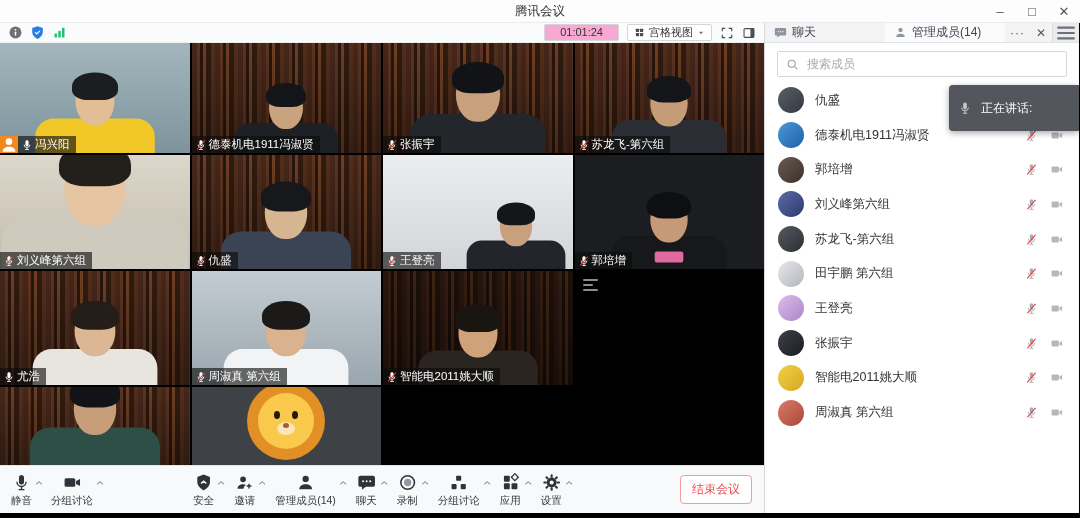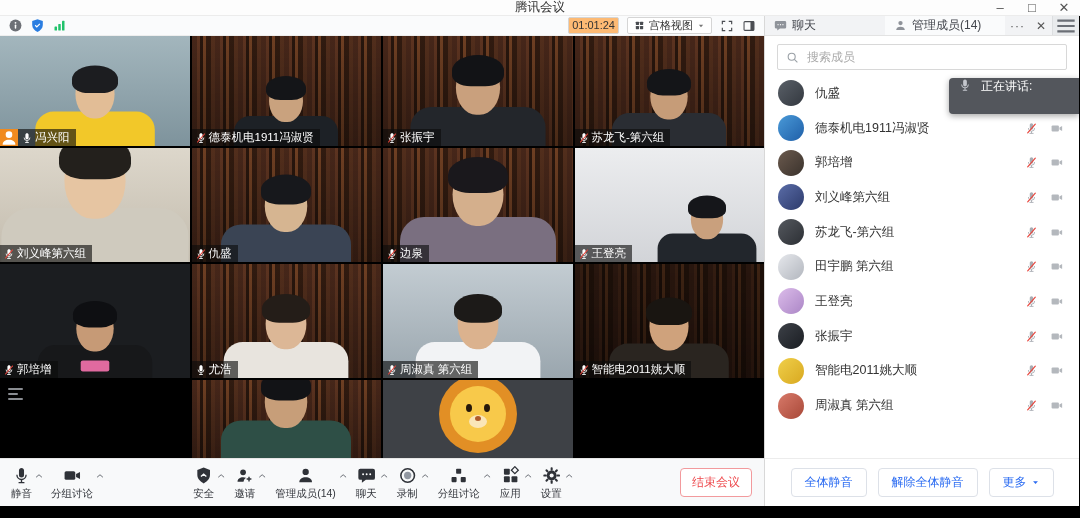--- a/index.html
+++ b/index.html
@@ -1,32 +1,32 @@
 <!DOCTYPE html>
 <html><head>
 <meta charset="utf-8">
 <style>
   html,body{margin:0;padding:0;background:#222;}
   *{box-sizing:border-box;}
   .window{width:1080px;height:518px;position:relative;background:#000;overflow:hidden;
     font-family:"Liberation Sans","DejaVu Sans",sans-serif;-webkit-font-smoothing:antialiased;}
   
-  .titlebar{height:16px;background:#fdfdfd;border-bottom:1px solid #ececec;display:flex;align-items:center;position:relative;}
+  .titlebar{height:23px;background:#fdfdfd;border-bottom:1px solid #ececec;display:flex;align-items:center;position:relative;}
   .title{position:absolute;left:0;right:0;text-align:center;font-size:12.5px;color:#333;}
   .win-controls{margin-left:auto;display:flex;z-index:3;}
   .win-btn{width:32px;height:27px;display:flex;align-items:center;justify-content:center;color:#555;font-size:13px;cursor:default;}
   
   .content{display:flex;height:490px;}
   .left{width:765px;display:flex;flex-direction:column;background:#000;border-right:1px solid #d8d8d8;}
   
   .topstrip{height:20px;background:#fafbfc;display:flex;align-items:center;padding:0 8px;gap:7px;border-bottom:1px solid #eee;}
   .ts-ic{width:15px;height:15px;display:inline-flex;}
   .ts-ic svg{width:100%;height:100%;}
   .ts-right{margin-left:auto;display:flex;align-items:center;gap:8px;}
-  .timer{border:1px solid #d5d5d5;border-radius:2px;background:#fdba74;font-size:11px;color:#333;padding:0 3px;line-height:15px;}
+  .timer{border:1px solid #d5d5d5;border-radius:2px;background:#f9a8d4;font-size:11px;color:#333;padding:0 15px;line-height:15px;}
   .viewbtn{border:1px solid #d5d5d5;border-radius:2px;background:#fff;display:flex;align-items:center;gap:4px;padding:0 6px;line-height:15px;font-size:11px;color:#333;}
   .viewbtn .ts-ic{width:11px;height:11px;color:#4a4d52;}
   .viewbtn .dn{width:8px;height:8px;color:#777;}
   .plain-ic{width:14px;height:14px;color:#4a4d52;display:inline-flex;}
   .plain-ic svg{width:100%;height:100%;}
   
   .grid{flex:1;display:grid;grid-template-columns:repeat(4,1fr);grid-template-rows:110px 114px 114px 1fr;gap:2px;background:#000;overflow:hidden;}
   .cell{position:relative;overflow:hidden;}
   .scene-teal{background:linear-gradient(#a3b6bd,#7e939c);}
   .scene-bright{background:linear-gradient(#c3ccd2,#9aa6ae);}
@@ -90,22 +90,22 @@
   .searchbox input::placeholder{color:#ababab;}
   .mlist{flex:1;overflow:hidden;}
   .mrow{height:34.7px;display:flex;align-items:center;gap:11px;padding:0 14px 0 13px;}
   .avatar{width:26px;height:26px;border-radius:50%;flex:none;}
   .mname{flex:1;font-size:12.5px;color:#333;white-space:nowrap;overflow:hidden;}
   .micons{display:flex;align-items:center;gap:11px;}
   .ic-mic,.ic-cam{display:inline-flex;}
   .ic-mic{width:13px;height:13px;}
   .ic-cam{width:16px;height:13px;}
   .ic-mic svg,.ic-cam svg{width:100%;height:100%;}
-  .speak-tip{position:absolute;top:62px;right:0;width:130px;height:36px;background:#53565c;border-radius:4px 0 0 4px;
-    display:flex;align-items:flex-start;gap:9px;padding:0 9px;box-shadow:0 2px 6px rgba(0,0,0,.35);z-index:6;}
+  .speak-tip{position:absolute;top:62px;right:0;width:130px;height:46px;background:#53565c;border-radius:4px 0 0 4px;
+    display:flex;align-items:center;gap:9px;padding:0 9px;box-shadow:0 2px 6px rgba(0,0,0,.35);z-index:6;}
   .speak-tip .ts-ic{width:14px;height:14px;color:#c3c6cc;}
   .speak-tip span{color:#fff;font-size:12px;white-space:nowrap;}
   .pfoot{height:48px;border-top:1px solid #ececec;display:flex;align-items:center;justify-content:center;gap:11px;background:#fff;}
   .pf-btn{border:1px solid #dde1e8;border-radius:4px;background:#fff;color:#2a6bf2;font-size:12px;padding:5px 13px;display:flex;align-items:center;gap:4px;white-space:nowrap;}
   .pf-btn .dn{width:9px;height:9px;color:#2a6bf2;display:none;}
   .pf-btn.has-caret .dn{display:inline-flex;}
   .dn svg{width:100%;height:100%;}
 </style>
 </head>
 <body>
@@ -311,42 +311,20 @@
                     <path fill="currentColor" d="M12 2.5c1.8 0 3.2 1.4 3.2 3.2v5.6a3.2 3.2 0 0 1-6.4 0V5.7c0-1.8 1.4-3.2 3.2-3.2z"></path>
                     <path fill="none" stroke="currentColor" stroke-width="1.7" d="M6.2 11.2a5.8 5.8 0 0 0 11.6 0"></path>
                     <path stroke="currentColor" stroke-width="1.7" d="M12 17v4M8.3 21h7.4"></path>
                     <path stroke="#e8453c" stroke-width="2.2" stroke-linecap="round" d="M5 20L19 4"></path>
                   </svg>
                 </span>
         <span class="vname">仇盛</span>
       </div>
     </div>
   </div>
-          <div class="cell scene-bookshelf">
-    <div class="figure" style="--skin: #d4af8c; --shirt: #7a6f80; --hair: #1a181c; --sc: 1.5;">
-      <span class="torso"></span>
-              <span class="head"></span>
-              <span class="hair"></span>
-    </div>
-
-    <div class="vlabel-row">
-
-      <div class="vlabel">
-        <span class="vmic">
-                  <svg viewBox="0 0 24 24" style="color: rgb(255, 255, 255); width: 100%; height: 100%; display: block;">
-                    <path fill="currentColor" d="M12 2.5c1.8 0 3.2 1.4 3.2 3.2v5.6a3.2 3.2 0 0 1-6.4 0V5.7c0-1.8 1.4-3.2 3.2-3.2z"></path>
-                    <path fill="none" stroke="currentColor" stroke-width="1.7" d="M6.2 11.2a5.8 5.8 0 0 0 11.6 0"></path>
-                    <path stroke="currentColor" stroke-width="1.7" d="M12 17v4M8.3 21h7.4"></path>
-                    <path stroke="#e8453c" stroke-width="2.2" stroke-linecap="round" d="M5 20L19 4"></path>
-                  </svg>
-                </span>
-        <span class="vname">边泉</span>
-      </div>
-    </div>
-  </div>
           <div class="cell scene-white">
     <div class="figure pos-right" style="--skin: #c9a07d; --shirt: #22262c; --hair: #15161a; --sc: 0.95;">
       <span class="torso"></span>
               <span class="head"></span>
               <span class="hair"></span>
     </div>
 
     <div class="vlabel-row">
 
       <div class="vlabel">
@@ -935,33 +913,15 @@
         <span class="ts-ic">
             <svg viewBox="0 0 24 24" style="width: 100%; height: 100%; display: block;">
               <path fill="currentColor" d="M12 2.5c1.8 0 3.2 1.4 3.2 3.2v5.6a3.2 3.2 0 0 1-6.4 0V5.7c0-1.8 1.4-3.2 3.2-3.2z"></path>
               <path fill="none" stroke="currentColor" stroke-width="1.7" d="M6.2 11.2a5.8 5.8 0 0 0 11.6 0"></path>
               <path stroke="currentColor" stroke-width="1.7" d="M12 17v4M8.3 21h7.4"></path>
             </svg>
           </span>
         <span>正在讲话:</span>
       </div>
 
-      <div class="pfoot">
-          <button class="pf-btn">
-    <span class="pf-label">全体静音</span>
-
-  </button>
-          <button class="pf-btn">
-    <span class="pf-label">解除全体静音</span>
-
-  </button>
-          <button class="pf-btn has-caret">
-    <span class="pf-label">更多</span>
-    <span class="dn">
-              <svg viewBox="0 0 24 24" style="width: 100%; height: 100%; display: block;">
-                <path fill="currentColor" d="M5.5 8.5l6.5 7.5 6.5-7.5z"></path>
-              </svg>
-            </span>
-  </button>
-        </div>
     </div>
   </div>
 </div>
 
 </body></html>

